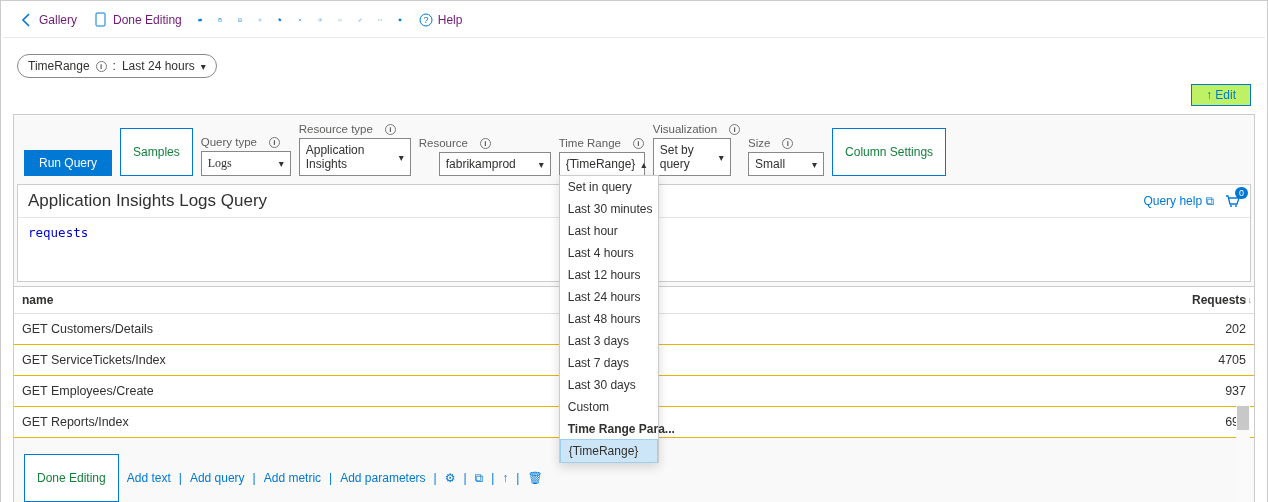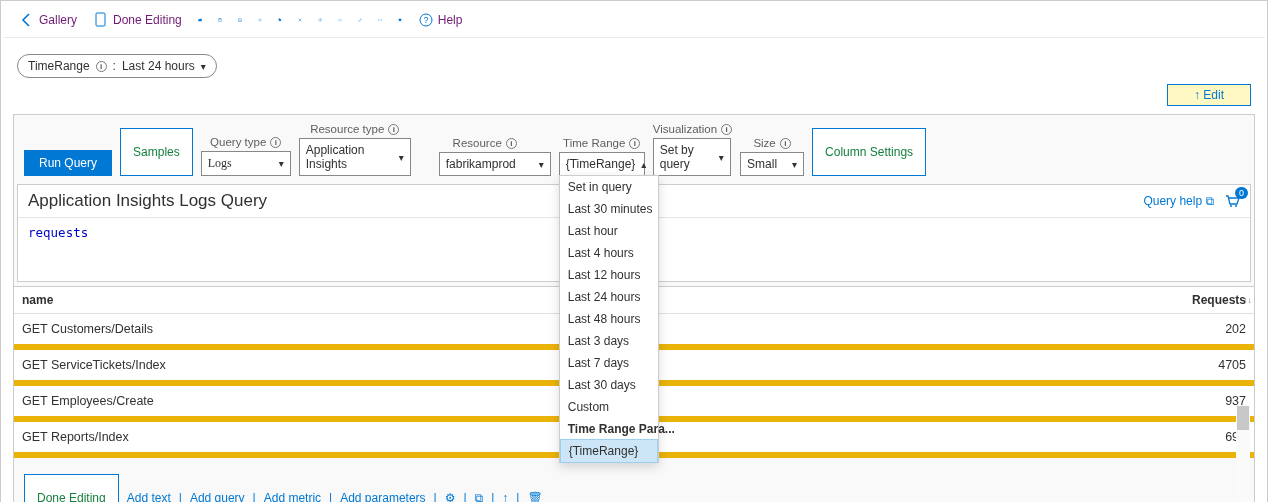--- a/index.html
+++ b/index.html
@@ -5,51 +5,51 @@
 * { box-sizing: border-box; margin: 0; padding: 0; }
 body { font-family: "Segoe UI", Arial, sans-serif; font-size: 12px; color: #323130; background: #fff; width: 1268px; }
 .outer { border: 1px solid #ccc; padding: 2px; }
 .toolbar { display: flex; align-items: center; gap: 4px; padding: 6px 10px; border-bottom: 1px solid #eaeaea; }
 .tb-btn { display: flex; align-items: center; gap: 4px; padding: 3px 6px; color: #701a75; cursor: pointer; }
 .tb-icon { width: 16px; height: 16px; display: inline-flex; align-items: center; justify-content: center; }
 .tb-icon svg { width: 16px; height: 16px; }
 .param-bar { padding: 16px 14px 6px; }
 .pill { display: inline-flex; align-items: center; gap: 6px; border: 1px solid #8a8886; border-radius: 14px; padding: 4px 10px; font-size: 12px; }
 .edit-row { display: flex; justify-content: flex-end; padding: 0 14px 8px; }
-.edit-btn { border: 1px solid #0078d4; color: #0078d4; padding: 3px 26px; font-size: 12px; background: #fef9c3; }
+.edit-btn { border: 1px solid #0078d4; color: #0078d4; padding: 3px 14px; font-size: 12px; background: #bef264; }
 .panel { border: 1px solid #ccc; margin: 0 10px 12px; background: #f9f9f9; padding-top: 8px; position: relative; }
 .controls { display: flex; align-items: flex-end; gap: 8px; padding: 0 10px 8px; flex-wrap: nowrap; }
 .ctrl-group { display: flex; flex-direction: column; gap: 3px; }
-.ctrl-label { font-size: 11.5px; color: #605e5c; display: flex; align-items: center; gap: 4px; justify-content: center; }
+.ctrl-label { font-size: 11.5px; color: #605e5c; display: flex; align-items: center; gap: 12px; }
 .info-dot { width: 11px; height: 11px; border-radius: 50%; border: 1px solid #777; display: inline-flex; align-items: center; justify-content: center; font-size: 8px; color: #555; font-weight: bold; }
 .btn-primary { background: #0078d4; color: #fff; border: 1px solid #0078d4; padding: 5px 14px; font-size: 12px; cursor: pointer; }
 .btn-outline { background: #fff; color: #15803d; border: 1px solid #0078d4; padding: 16px 12px; font-size: 12px; cursor: pointer; }
 .select { background: #fff; border: 1px solid #8a8886; padding: 4px 6px; font-size: 12px; display: flex; align-items: center; justify-content: space-between; gap: 6px; }
 .select .chev { font-size: 10px; color: #333; }
 .w-logs { width: 90px; font-family: Liberation Serif, serif; }
 .w-restype { width: 112px; }
 .w-res { width: 112px; margin-left: 20px; }
 .w-tr { width: 86px; }
 .w-vis { width: 78px; }
-.w-size { width: 64px; }
+.w-size { width: 76px; }
 .query-area { background: #fff; border: 1px solid #ccc; margin: 0 3px; }
 .qa-head { display: flex; justify-content: space-between; align-items: center; padding: 6px 10px; background: #fff; }
 .qa-title { font-size: 17px; }
 .qa-links { display: flex; align-items: center; gap: 10px; color: #0078d4; }
 .code { padding: 6px 10px 12px; font-family: Consolas, monospace; font-size: 12.5px; line-height: 1.5; min-height: 64px; background:#fff; border-top:1px solid #e5e5e5;}
 .code .kw1 { color: #0000cc; }
 .code .kw2 { color: #0066cc; }
 .code .ident { color: #a31515; }
 .table { background: #fff; border-top: 1px solid #ccc; margin-top: 4px;}
 .thead { display: flex; background: #fff; border-bottom: 1px solid #e1dfdd; font-weight: 600; }
 .thead .th { padding: 6px 8px; }
 .th-name { flex: 1; position: relative;}
 .th-req { width: 70px; text-align: right; padding-right: 18px; position: relative;}
 .sort-ind { font-size: 9px; color:#888; position:absolute; }
-.trow { display: flex; border-bottom: 6px solid #eab308; }
+.trow { display: flex; border-bottom: 1px solid #eab308; }
 .trow .td { padding: 8px 8px; font-size: 12.5px; }
 .td-name { flex: 1; }
 .td-req { width: 70px; text-align: right; padding-right: 18px; }
 .footer-bar { display: flex; align-items: center; gap: 8px; padding: 10px; margin-top: 6px; }
 .footer-link { color: #0078d4; cursor: pointer; }
 .footer-sep { color: #0078d4; }
 .footer-icons { display: flex; gap: 8px; color:#0078d4; }
 .dropdown { position: absolute; top: 38px; left: 0; width: 100px; background: #fff; border: 1px solid #ccc; box-shadow: 0 4px 10px rgba(0,0,0,0.15); z-index: 20; }
 .dropdown .item { padding: 4px 8px; font-size: 12px; white-space: nowrap; cursor: pointer; }
 .dropdown .item.sel { background: #cde6f7; border: 1px solid #9fcff0; margin: -1px 0;}

